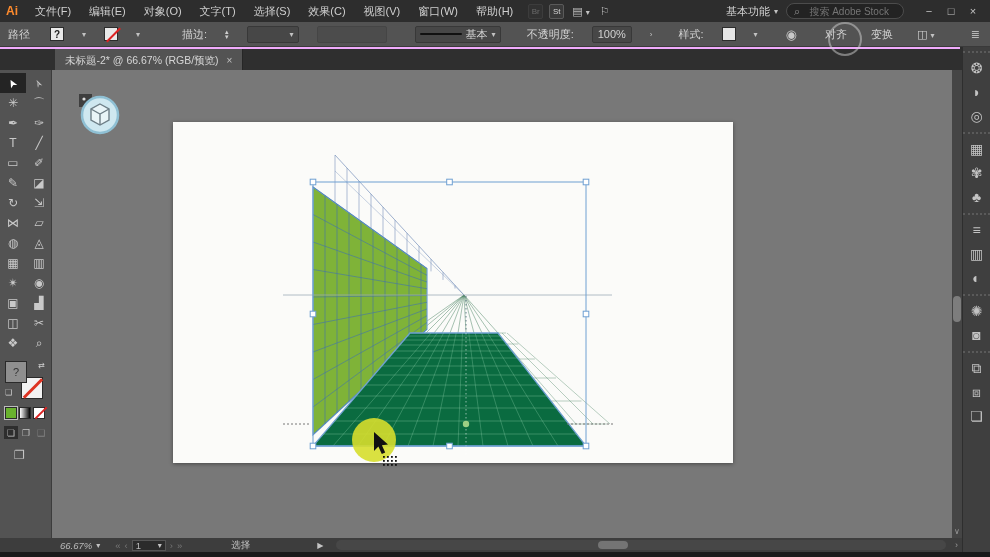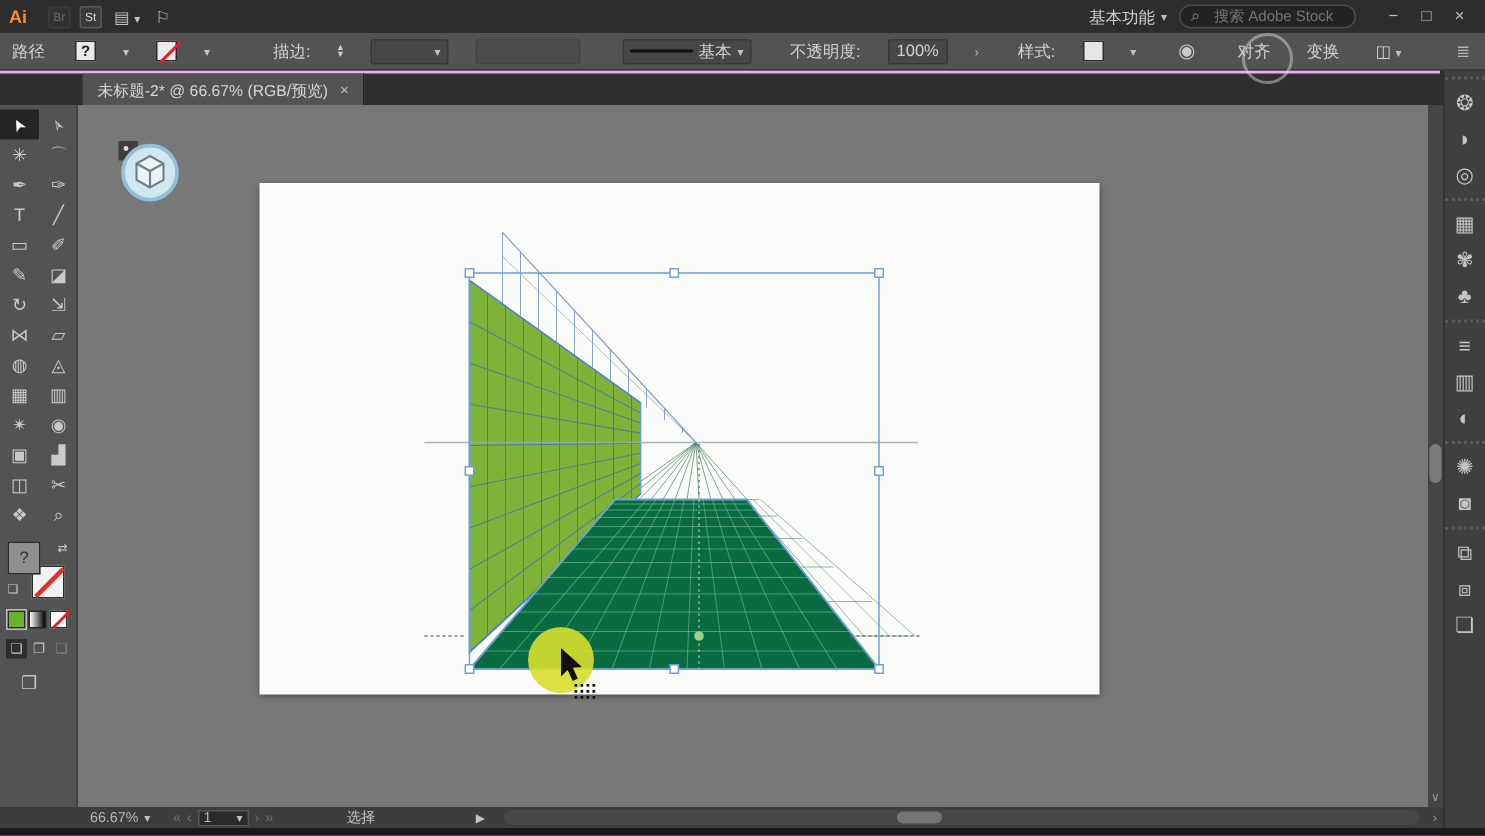--- a/index.html
+++ b/index.html
@@ -96,21 +96,21 @@
   .vchev { position:absolute; left:0; bottom:2px; width:10px; text-align:center; color:#9a9a9a; font-size:8px; }
   .dock { position:absolute; left:962px; top:47px; width:28px; height:505px; background:#3f3f3f;
     border-left:1px solid #2e2e2e; display:flex; flex-direction:column; align-items:center; padding-top:4px; }
   .dock-group { width:100%; display:flex; flex-direction:column; align-items:center;
     border-top:2px dotted #5a5a5a; padding:3px 0 4px; }
   .dock-ic { height:24px; display:flex; align-items:center; justify-content:center; color:#c3c3c3; font-size:14px; width:100%; }
 
   
   .statusbar { position:absolute; left:0; top:538px; width:962px; height:14px; background:#3d3d3d;
     display:flex; align-items:center; color:#b9b9b9; font-size:9.5px; gap:5px; padding-left:60px; }
-  .sb-zoom { display:flex; align-items:center; gap:4px; }
+  .sb-zoom { display:flex; align-items:center; gap:4px;font-style:italic; }
   .sb-nav { display:flex; align-items:center; gap:4px; margin-left:10px; }
   .sb-nav .dim { opacity:.45; }
   .sb-artboard { background:#2b2b2b; border:1px solid #555; height:11px; min-width:34px;
     display:flex; align-items:center; justify-content:space-between; padding:0 3px; gap:6px; }
   .sb-status { margin-left:44px; color:#c4c4c4; }
   .sb-fly { margin-left:62px; color:#c4c4c4; font-size:8px; }
   .hscroll { position:relative; flex:1; height:10px; background:#474747; border-radius:5px; margin:0 4px 0 8px; }
   .hthumb { position:absolute; left:262px; top:1px; width:30px; height:8px; background:#747474; border-radius:4px; }
   .sb-rarr { color:#9a9a9a; font-size:9px; padding-right:4px; }
   .bottomstrip { position:absolute; left:0; top:552px; width:990px; height:5px; background:#191919; }
@@ -122,20 +122,31 @@
   .wm-text { font-size:40px; font-weight:bold; letter-spacing:1px; color:transparent;
     -webkit-text-stroke:1.5px rgba(215,215,215,.48); line-height:44px; }
 </style>
 </head>
 <body>
 
 <div class="win">
 
   <div class="menubar">
     <span class="ai-logo">Ai</span>
+    <div id="menu-items" style="display:flex;">
+        <div class="menu-item">文件(F)</div>
+        <div class="menu-item">编辑(E)</div>
+        <div class="menu-item">对象(O)</div>
+        <div class="menu-item">文字(T)</div>
+        <div class="menu-item">选择(S)</div>
+        <div class="menu-item">效果(C)</div>
+        <div class="menu-item">视图(V)</div>
+        <div class="menu-item">窗口(W)</div>
+        <div class="menu-item">帮助(H)</div>
+      </div>
     <div class="mb-icons">
       <span class="sq-icon dim">Br</span>
       <span class="sq-icon">St</span>
       <span class="mb-glyph"><span>▤</span> <span class="chev">▾</span></span>
       <span class="mb-glyph">⚐</span>
     </div>
     <div class="mb-right">
       <div class="workspace">
         <span>基本功能</span>
         <span class="chev">▾</span>

